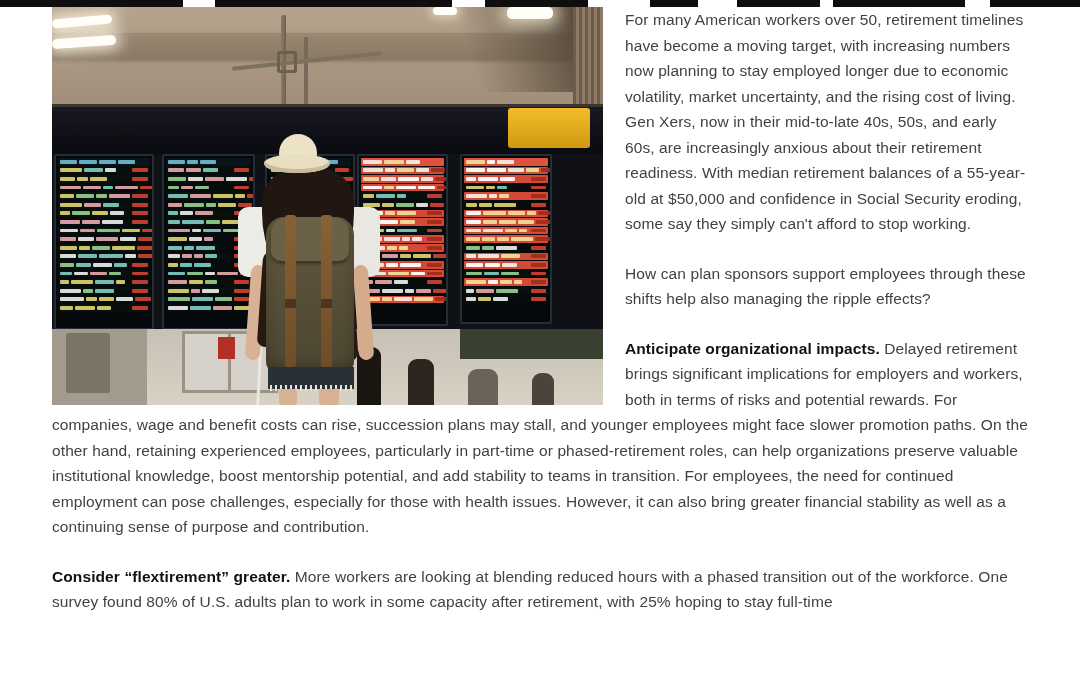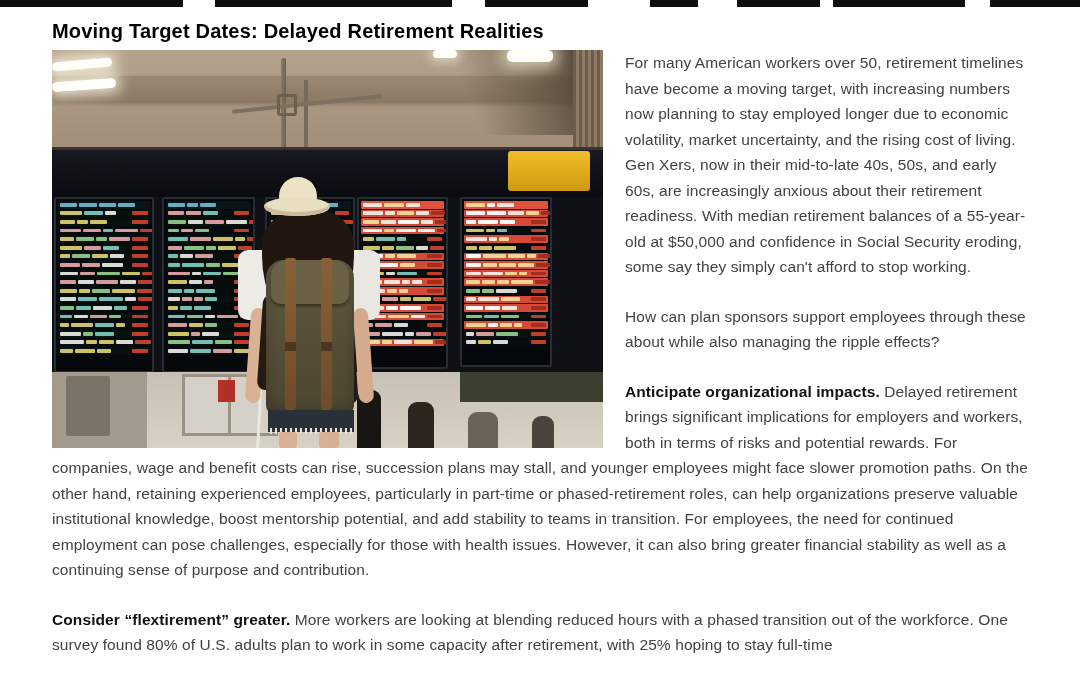--- a/index.html
+++ b/index.html
@@ -95,21 +95,20 @@
     <div class="seg" style="left: 0px; width: 183px; background: rgb(14, 14, 14);"></div>
     <div class="seg" style="left: 215px; width: 237px; background: rgb(14, 14, 14);"></div>
     <div class="seg" style="left: 485px; width: 103px; background: rgb(14, 14, 14);"></div>
     <div class="seg" style="left: 650px; width: 48px; background: rgb(14, 14, 14);"></div>
     <div class="seg" style="left: 737px; width: 83px; background: rgb(14, 14, 14);"></div>
     <div class="seg" style="left: 833px; width: 132px; background: rgb(14, 14, 14);"></div>
     <div class="seg" style="left: 990px; width: 90px; background: rgb(14, 14, 14);"></div>
   </div>
 
 <div class="content">
-  <h1>Moving Target Dates: Delayed Retirement Realities</h1>
 
   <figure class="photo" aria-label="Traveler with backpack viewing airport departure boards">
     <div class="abs ceiling"></div>
     <div class="abs beam"></div>
     <div class="abs dark-corner"></div>
     <div class="abs louver"></div>
     <div class="abs tube t1"></div>
     <div class="abs tube t2"></div>
     <div class="abs tube t3"></div>
     <div class="abs tube t4"></div>
@@ -733,16 +732,16 @@
       <div class="abs buckle bl"></div>
       <div class="abs buckle br"></div>
       <div class="abs shorts"></div>
       <div class="abs fringe"></div>
       <div class="abs leg ll"></div>
       <div class="abs leg lr"></div>
     </div>
   </figure>
 
   <p><span>For many American workers over 50, retirement timelines have become a moving target, with increasing numbers now planning to stay employed longer due to economic volatility, market uncertainty, and the rising cost of living. Gen Xers, now in their mid-to-late 40s, 50s, and early 60s, are increasingly anxious about their retirement readiness. With median retirement balances of a 55-year-old at $50,000 and confidence in Social Security eroding, some say they simply can't afford to stop working.</span></p>
-  <p><span>How can plan sponsors support employees through these about while also managing the ripple effects?</span></p>
+  <p><span>How can plan sponsors support employees through these shifts help also managing the ripple effects?</span></p>
   <p><b>Anticipate organizational impacts.</b> <span>Delayed retirement brings significant implications for employers and workers, both in terms of risks and potential rewards. For companies, wage and benefit costs can rise, succession plans may stall, and younger employees might face slower promotion paths. On the other hand, retaining experienced employees, particularly in part-time or phased-retirement roles, can help organizations preserve valuable institutional knowledge, boost mentorship potential, and add stability to teams in transition. For employees, the need for continued employment can pose challenges, especially for those with health issues. However, it can also bring greater financial stability as well as a continuing sense of purpose and contribution.</span></p>
   <p><b>Consider “flextirement” greater.</b> <span>More workers are looking at blending reduced hours with a phased transition out of the workforce. One survey found 80% of U.S. adults plan to work in some capacity after retirement, with 25% hoping to stay full-time</span></p>
 </div>
 
 </body></html>

